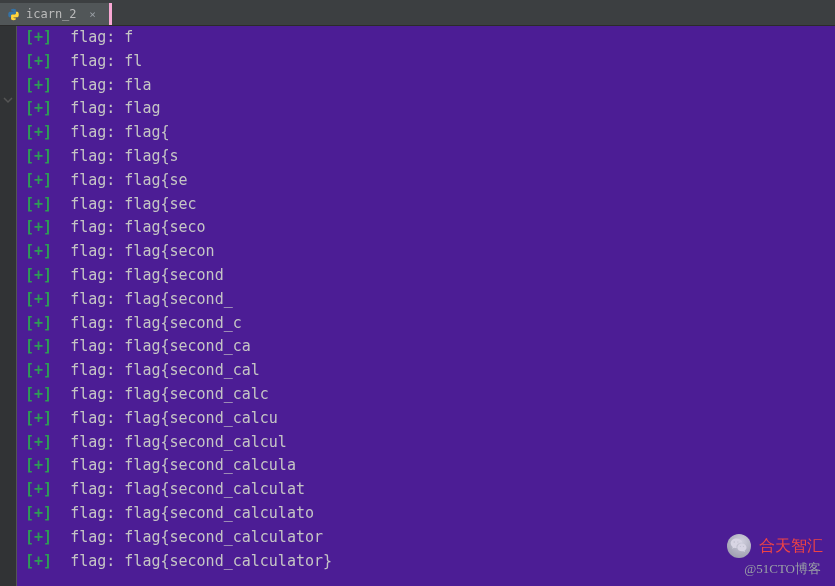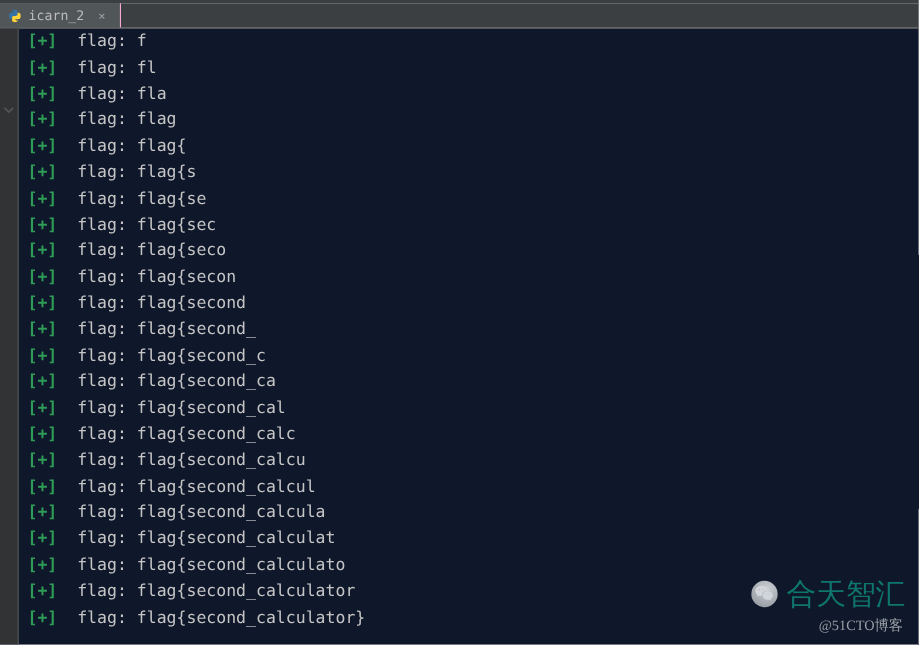--- a/index.html
+++ b/index.html
@@ -29,21 +29,21 @@
   }
   .tab {
     height: 22px;
     display: flex;
     align-items: center;
     background: #515658;
     padding: 0 10px 0 6px;
     color: #bbbbbb;
     font-size: 12px;
     gap: 6px;
-    border-right: 1px solid #f9a8d4;
+    border-right: 3px solid #f9a8d4;
   }
   .tab .file-icon {
     width: 14px;
     height: 14px;
     display: inline-flex;
     align-items: center;
     justify-content: center;
   }
   .tab-close {
     width: 12px;
@@ -59,21 +59,21 @@
   
   .tab-sep {
     height: 1px;
     background: #2b2b2b;
   }
 
   
   .main {
     display: flex;
     height: 560px;
-    background: #0f172a;
+    background: #4c1d95;
   }
   .gutter {
     width: 16px;
     background: #313335;
     border-right: 1px solid #555555;
     flex-shrink: 0;
     position: relative;
   }
   .gutter-mark {
     position: absolute;
@@ -131,23 +131,23 @@
     border-radius: 50%;
     background: radial-gradient(circle at 60% 30%, #dfe3e6 0, #9aa0a6 100%);
     display: flex;
     align-items: center;
     justify-content: center;
     color: #2b2b2b;
     font-size: 14px;
     opacity: 0.9;
   }
   .wm-text {
-    color: #0f766e;
+    color: #ef4444;
     font-family: sans-serif;
-    font-size: 27px;
+    font-size: 16px;
     font-weight: 500;
   }
   .wm-sub {
     color: #9aa0a6;
     font-family: Liberation Serif, serif;
     font-size: 13px;
     margin-top: 2px;
     margin-right: 2px;
   }
 </style>

